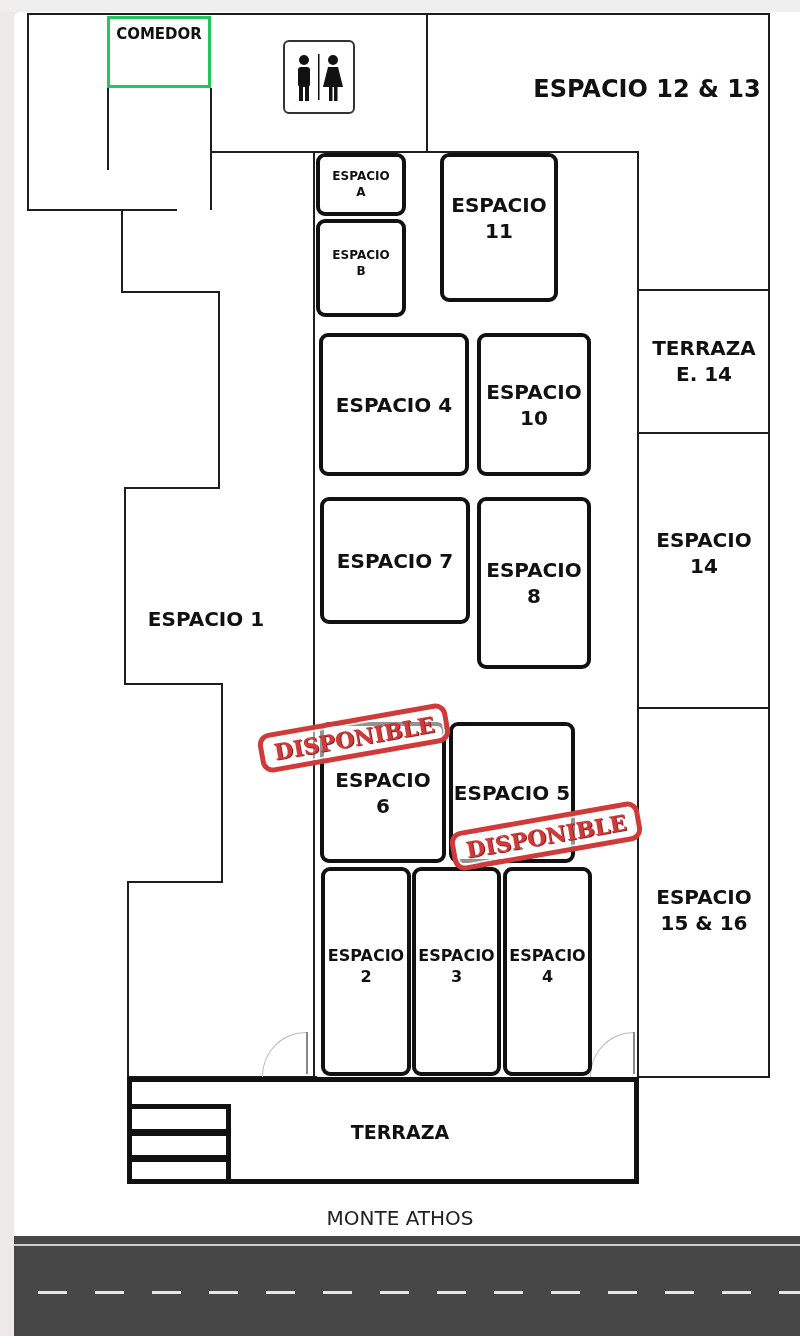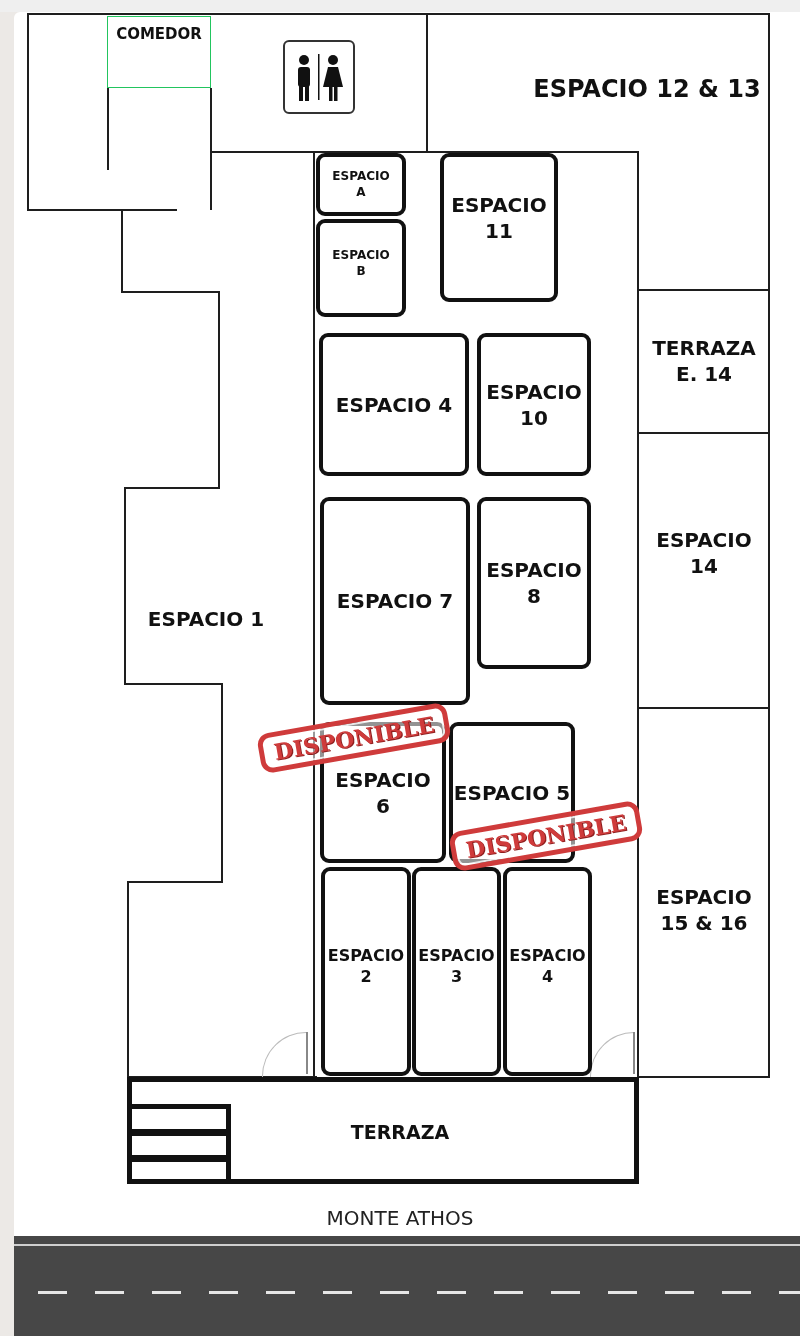--- a/index.html
+++ b/index.html
@@ -29,21 +29,21 @@
 
   <div class="w" style="left:27px;top:13px;width:743px;height:2px;"></div>
 
   <div class="w" style="left:768px;top:13px;width:2px;height:1065px;"></div>
 
   <div class="w" style="left:27px;top:13px;width:2px;height:197px;"></div>
   <div class="w" style="left:27px;top:209px;width:150px;height:2px;"></div>
   <div class="w" style="left:107px;top:88px;width:2px;height:82px;"></div>
   <div class="w" style="left:210px;top:88px;width:2px;height:122px;"></div>
 
-  <div style="position:absolute;left:107px;top:16px;width:104px;height:72px;border:1px solid #22c55e;box-sizing:border-box;display:flex;align-items:center;justify-content:center;">
+  <div style="position:absolute;left:107px;top:16px;width:104px;height:72px;border:3px solid #22c55e;box-sizing:border-box;display:flex;align-items:center;justify-content:center;">
     <span class="lbl" style="position:static;font-size:15px;margin-top:-34px;">COMEDOR</span>
   </div>
 
   <div class="w" style="left:211px;top:151px;width:216px;height:2px;"></div>
   <div class="w" style="left:426px;top:13px;width:2px;height:140px;"></div>
   <div class="wc">
     <svg width="68" height="70" viewBox="0 0 68 70">
       <circle cx="19" cy="18" r="5" fill="#111"></circle>
       <rect x="13" y="25" width="12" height="20" rx="3" fill="#111"></rect>
       <rect x="14" y="43" width="4" height="16" fill="#111"></rect>
@@ -101,21 +101,21 @@
     <span class="lbl" style="font-size:20px;margin-top:-20px;">ESPACIO
 11</span>
   </div>
   <div class="room" style="left:319px;top:333px;width:150px;height:143px;">
     <span class="lbl" style="font-size:20px;">ESPACIO 4</span>
   </div>
   <div class="room" style="left:477px;top:333px;width:114px;height:143px;">
     <span class="lbl" style="font-size:20px;">ESPACIO
 10</span>
   </div>
-  <div class="room" style="left:320px;top:497px;width:150px;height:208px;">
+  <div class="room" style="left:320px;top:497px;width:150px;height:127px;">
     <span class="lbl" style="font-size:20px;">ESPACIO 7</span>
   </div>
   <div class="room" style="left:477px;top:497px;width:114px;height:172px;">
     <span class="lbl" style="font-size:20px;">ESPACIO
 8</span>
   </div>
   <div class="room" style="left:320px;top:722px;width:126px;height:141px;">
     <span class="lbl" style="font-size:20px;">ESPACIO
 6</span>
   </div>

